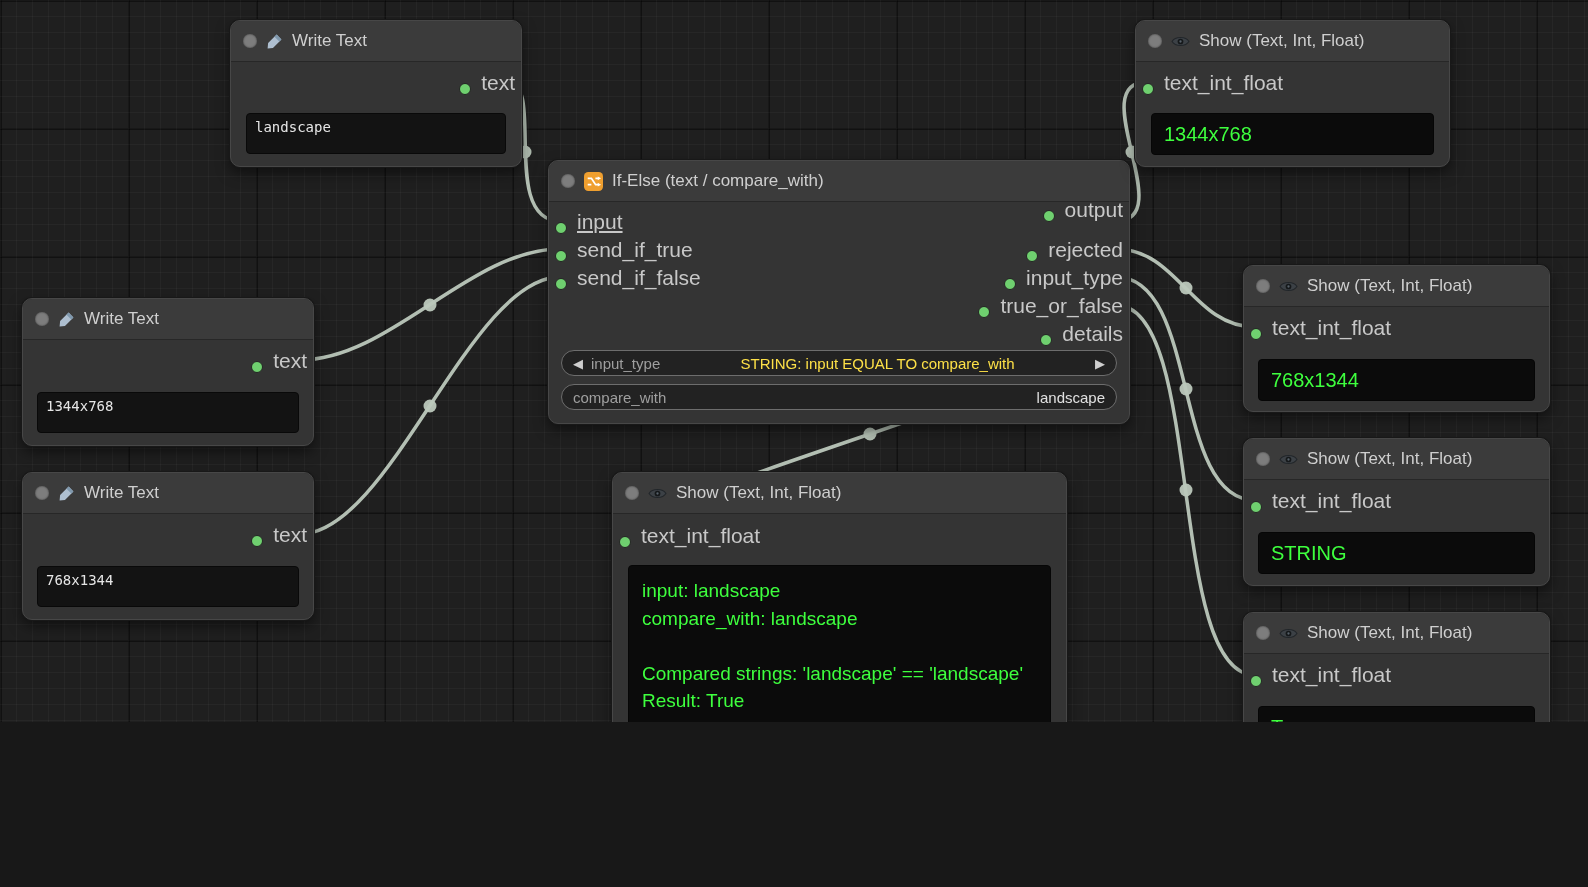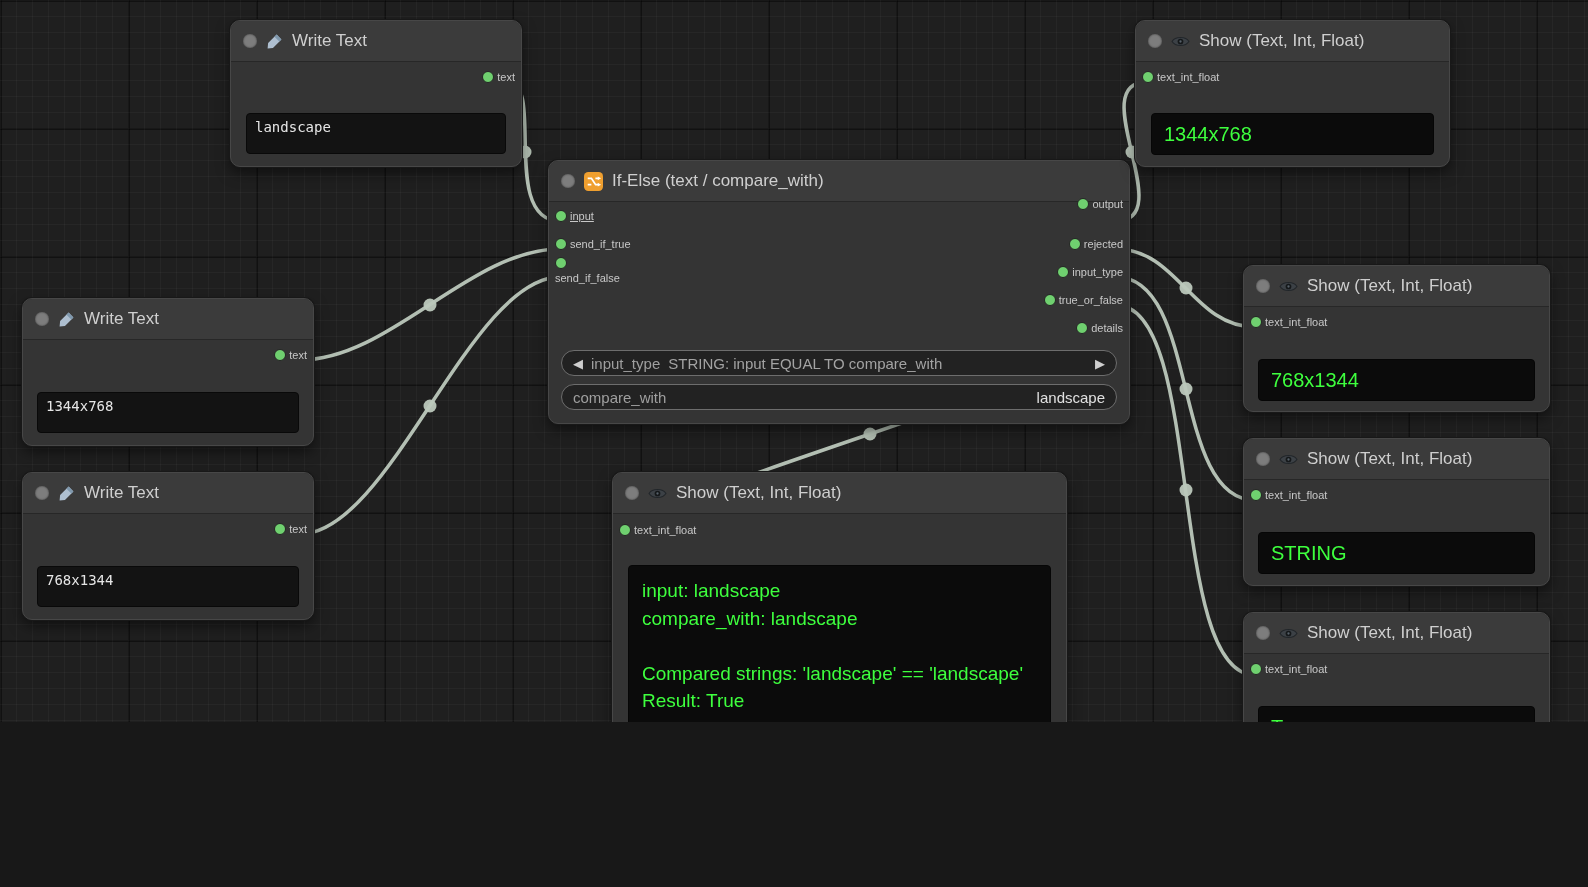--- a/index.html
+++ b/index.html
@@ -22,21 +22,21 @@
     border:1px solid #474747;border-radius:10px;
     box-shadow:0 0 0 1px #181818,0 6px 14px rgba(0,0,0,0.5);
   }
   .node-title{
     height:40px;display:flex;align-items:center;gap:9px;padding:0 12px;
     background:#3b3b3b;border-bottom:1px solid #272727;
     border-radius:9px 9px 0 0;color:#cfcfcf;font-size:17px;white-space:nowrap;
   }
   .collapse-dot{width:14px;height:14px;border-radius:50%;background:#7d7d7d;box-shadow:inset 0 0 2px #3a3a3a;flex:0 0 auto;}
   .title-icon{display:inline-flex;align-items:center;flex:0 0 auto;}
-  .port-row{position:absolute;height:24px;display:flex;align-items:flex-start;gap:3px;color:#c8c8c8;font-size:11px;white-space:nowrap;}
+  .port-row{position:absolute;height:24px;display:flex;align-items:flex-end;gap:10px;color:#c8c8c8;font-size:21px;white-space:nowrap;}
   .port-row.in{left:6px;}
   .port-row.out{right:6px;flex-direction:row-reverse;}
   .port-dot{width:12px;height:12px;border-radius:50%;background:#6fd06f;border:1px solid #242424;box-sizing:border-box;flex:0 0 auto;}
   .text-field{
     position:absolute;background:#131313;border:1px solid #090909;border-radius:4px;
     color:#e6e6e6;font-family:"DejaVu Sans Mono",monospace;font-size:14px;
     padding:5px 8px;box-sizing:border-box;overflow:hidden;text-align:left;
   }
   .show-display{
     position:absolute;background:#0b0b0b;border:1px solid #060606;border-radius:4px;
@@ -46,21 +46,21 @@
   .show-display.multi{
     display:block;font-size:19px;line-height:27.5px;padding:11px 13px;
     white-space:pre-line;align-items:flex-start;
   }
   .widget-pill{
     position:absolute;height:26px;background:#222222;border:1px solid #6d6d6d;
     border-radius:13px;display:flex;align-items:center;box-sizing:border-box;
     padding:0 11px;font-size:15px;color:#d8d8d8;gap:8px;white-space:nowrap;
   }
   .widget-label{color:#9f9f9f;}
-  .widget-value-center{flex:1;text-align:left;color:#a3a3a3;}
+  .widget-value-center{flex:1;text-align:center;color:#fde047;}
   .widget-value-right{flex:1;text-align:right;color:#e0e0e0;}
   .widget-arrow{color:#cfcfcf;font-size:13px;}
 </style>
 </head>
 <body>
 
 <div class="canvas">
 
   <svg class="wires" width="1588" height="887">
     <path class="wire" d="M508,82 C545,82 500,221 560,221"></path>
@@ -149,21 +149,21 @@
       <span class="title-text">If-Else (text / compare_with)</span>
     </div>
     <div class="port-row in" style="top:49px;text-decoration:underline;">
       <span class="port-dot"></span>
       <span>input</span>
     </div>
     <div class="port-row in" style="top:77px;">
       <span class="port-dot"></span>
       <span>send_if_true</span>
     </div>
-    <div class="port-row in" style="top:96px;flex-direction:column;">
+    <div class="port-row in" style="top:105px;">
       <span class="port-dot"></span>
       <span>send_if_false</span>
     </div>
     <div class="port-row out" style="top:37px;">
       <span>output</span>
       <span class="port-dot"></span>
     </div>
     <div class="port-row out" style="top:77px;">
       <span>rejected</span>
       <span class="port-dot"></span>

